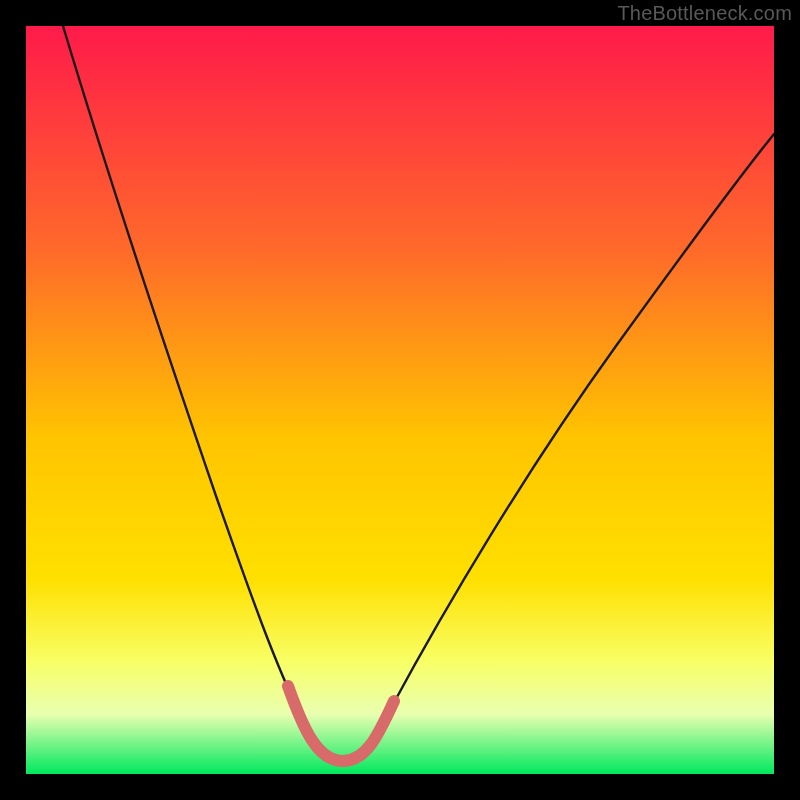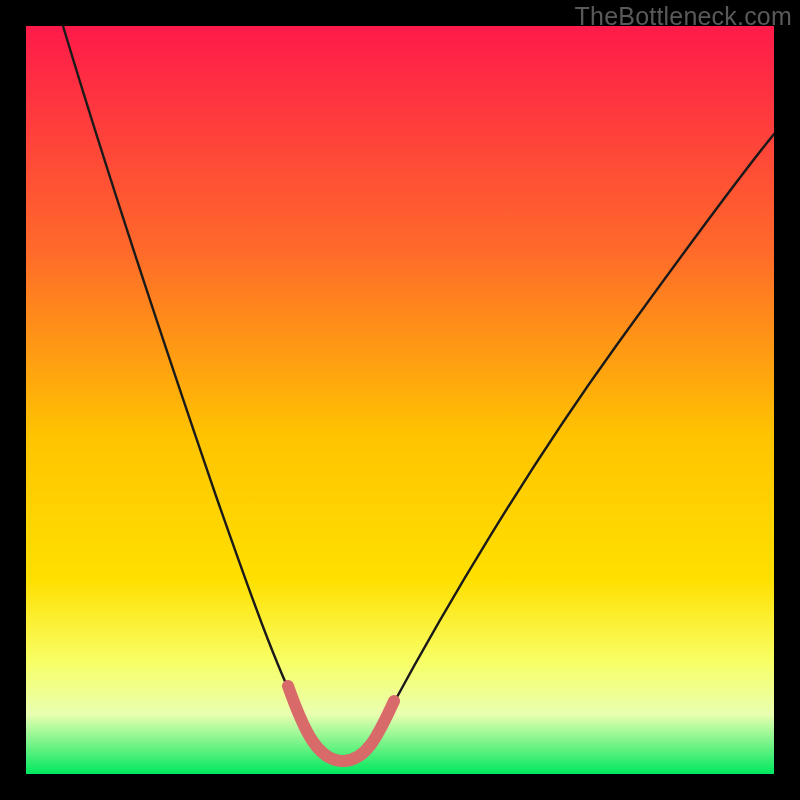--- a/index.html
+++ b/index.html
@@ -24,21 +24,21 @@
     left: 26px;
     top: 26px;
     width: 748px;
     height: 748px;
     overflow: visible;
   }
   .watermark {
     position: absolute;
     top: 2px;
     right: 8px;
-    font-size: 25px;
+    font-size: 20px;
     color: #58595b;
     font-weight: 500;
     letter-spacing: 0.2px;
   }
 </style>
 </head>
 <body>
 
 <div class="frame">
 

